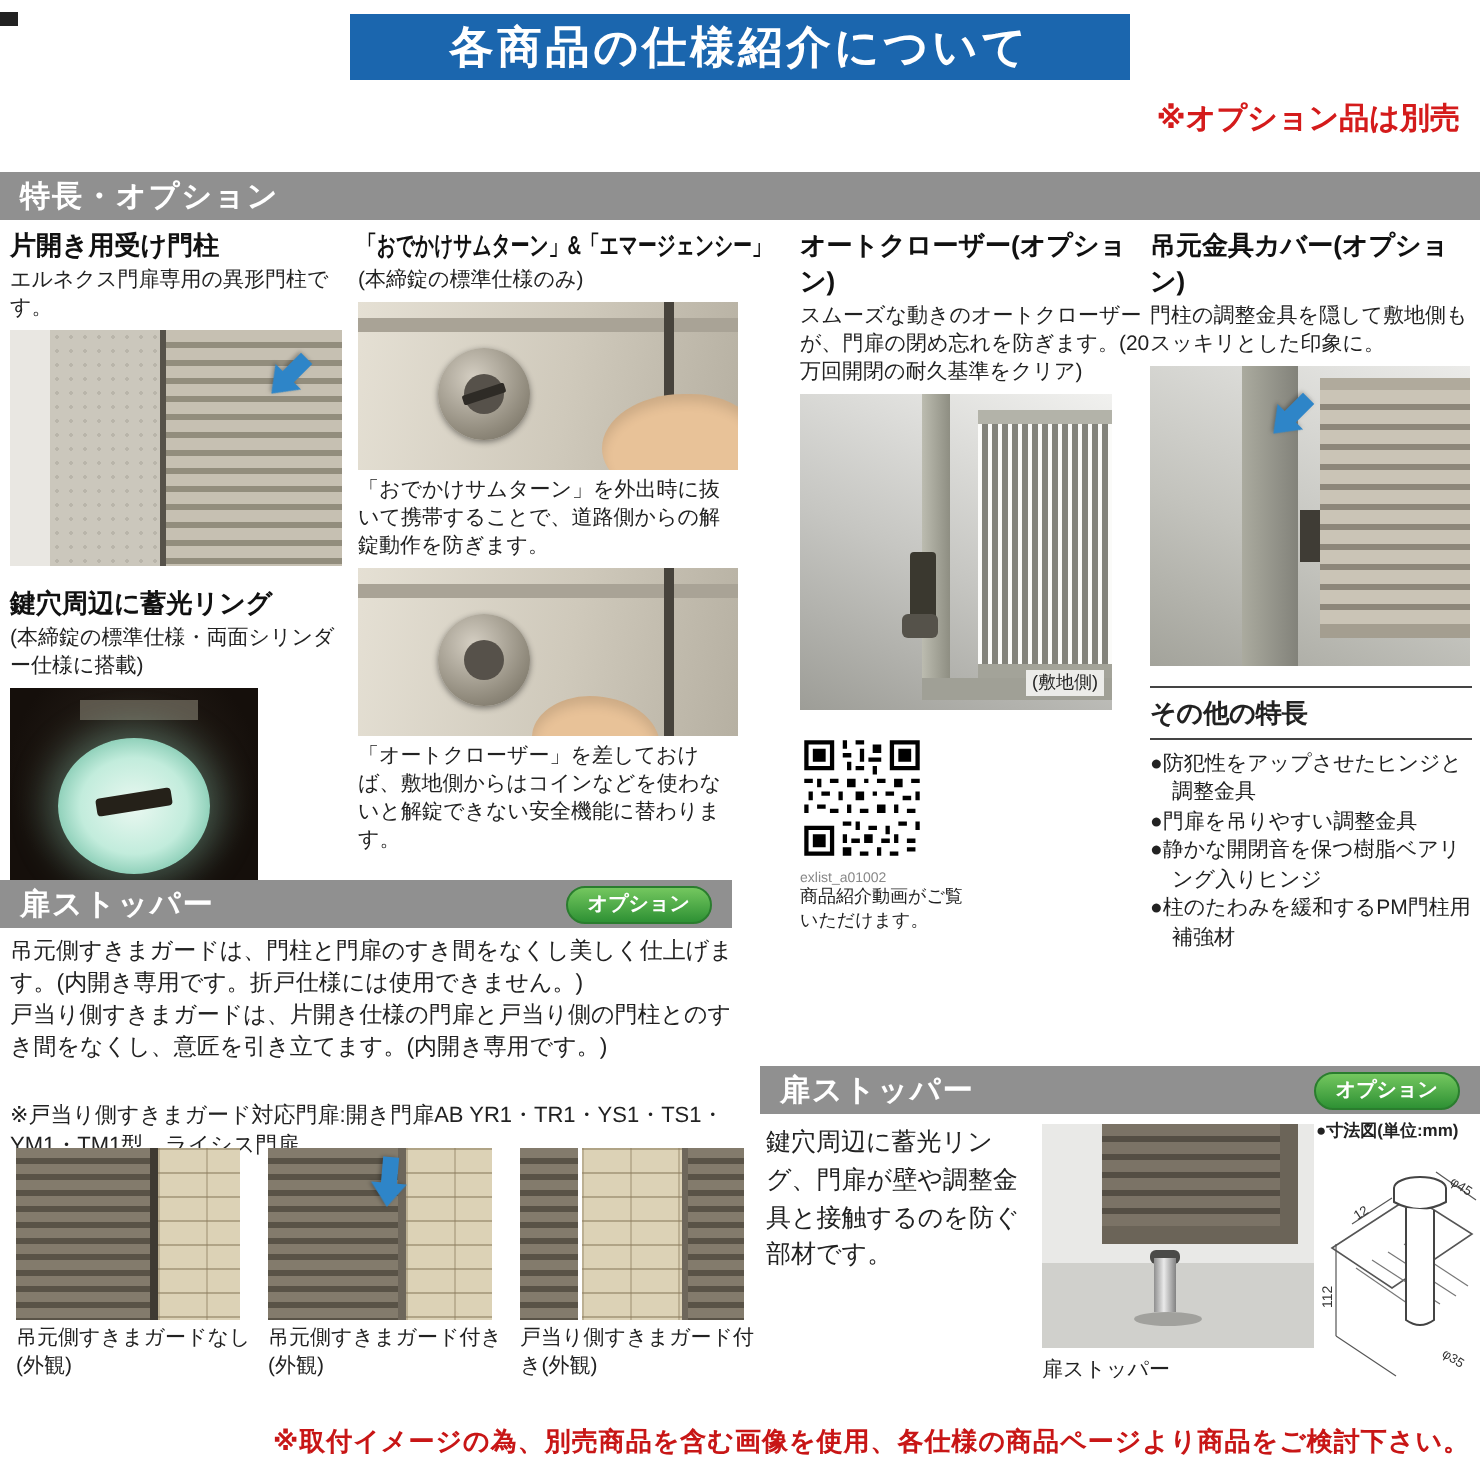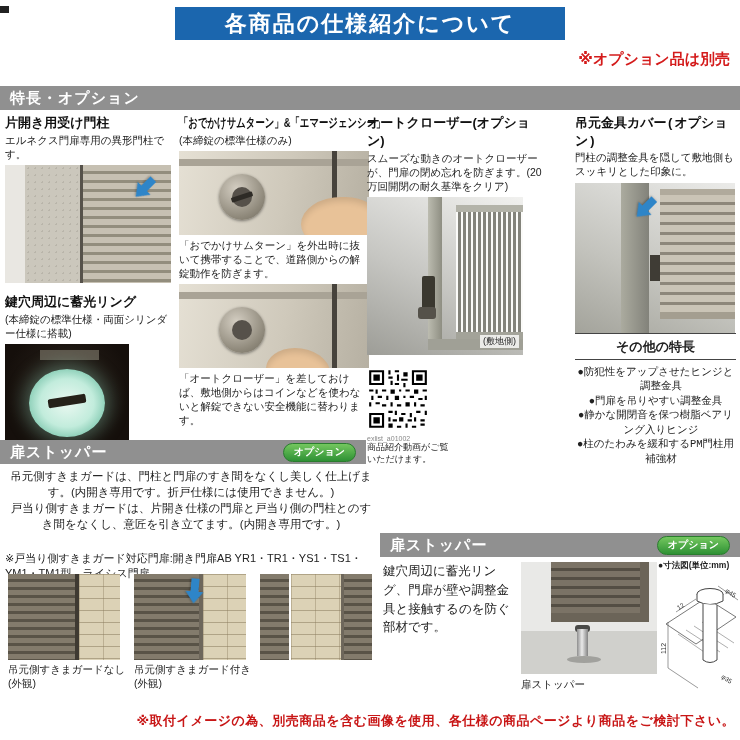--- a/index.html
+++ b/index.html
@@ -26,22 +26,22 @@
   .stopper-bar  { left:380px; top:533px; width:360px; height:24px; }
   .badge {
     margin-left:auto; background:linear-gradient(180deg,#74c75f,#2e9134);
     border:1px solid #2a7d2e; border-radius:10px; color:#fff;
     font-size:10px; font-weight:bold; padding:1px 10px 2px; letter-spacing:0;
   }
 
   .col { position:absolute; top:113px; }
   #col1 { left:5px; width:168px; }
   #col2 { left:179px; width:191px; }
-  #col3 { left:367px; width:176px; }
-  #col4 { left:575px; width:161px;font-family:Liberation Mono, monospace; }
+  #col3 { left:400px; width:176px; }
+  #col4 { left:575px; width:161px; }
 
   .item-title { font-size:13px; font-weight:bold; color:#111; margin:1px 0 2px; }
   .nowrap-squeeze { white-space:nowrap; transform:scaleX(0.72); transform-origin:left center; }
   .small { font-size:10.5px; line-height:1.33; color:#222; margin-bottom:3px; }
 
   .photo { position:relative; overflow:hidden; background:#ccc; }
 
   
   .p-post { width:166px; height:118px; margin:3px 0 10px; background:#e9e7e2; }
   .p-post .stone { position:absolute; left:12%; top:0; width:33%; height:100%;
@@ -100,34 +100,34 @@
   .p-cover { width:160px; height:150px; margin:3px 0 0;
     background:linear-gradient(205deg,#ebebe9 0%, #c3c3bd 60%, #a3a39b 100%); }
   .p-cover .cpost { position:absolute; left:29%; top:0; width:17%; height:100%;
     background:linear-gradient(90deg,#abab9f,#82827a); }
   .p-cover .cdoor { position:absolute; right:0; top:4%; width:47%; height:87%;
     background:repeating-linear-gradient(180deg,#cac4b6 0 7px,#8d877a 7px 10px);
     border-top:6px solid #b0aa9c; border-bottom:7px solid #a49e90; }
   .p-cover .cbox { position:absolute; left:47%; top:48%; width:10px; height:26px; background:#3f3c35; }
 
   
-  .other { border-top:1.5px solid #444;text-align:center; }
+  .other { margin-top:10px; border-top:1.5px solid #444; }
   .other-title { font-size:13px; font-weight:bold; padding:4px 0 3px; border-bottom:1.5px solid #444; margin-bottom:5px; }
   .bullets div { font-size:10.5px; line-height:1.38; padding-left:11px; text-indent:-11px; }
 
   
   .arrow { position:absolute; display:flex; align-items:center; filter:drop-shadow(0 1px 1px rgba(0,0,0,.3)); }
   .arrow .shaft { width:13px; height:8px; background:#2e85c8; }
   .arrow .head { width:0; height:0; border-left:12px solid #2e85c8; border-top:9px solid transparent; border-bottom:9px solid transparent; }
   .rot135 { transform:rotate(135deg); }
   .rot90  { transform:rotate(95deg); }
 
   
   .sukima-text { position:absolute; left:5px; top:468px; width:372px; }
-  .sukima-text .p { font-size:11.5px; line-height:1.4;text-align:center; }
+  .sukima-text .p { font-size:11.5px; line-height:1.4; }
   .sukima-note1 { font-size:11px; line-height:1.35; margin-top:19px; }
   .sukima-note2 { position:absolute; left:188px; top:556px; width:184px; text-align:right; font-size:11px; }
   .g-photo { position:absolute; top:574px; width:112px; height:86px; }
   .g-cap { position:absolute; top:663px; width:120px; font-size:10.5px; line-height:1.3; }
   .gate-dark { position:absolute; top:0; height:100%;
     background:repeating-linear-gradient(180deg,#837b6c 0 5px,#595347 5px 8px); }
   .stone-block { position:absolute; top:0; height:100%; background-color:#dcd2b6;
     background-image:linear-gradient(180deg, rgba(140,125,95,.55) 1px, transparent 1px),
                      linear-gradient(90deg, rgba(140,125,95,.4) 1px, transparent 1px);
     background-size:100% 12px, 24px 24px; }
@@ -289,20 +289,21 @@
   </div>
   <div class="g-photo" style="left:260px;">
     <div class="gate-dark" style="left:0; width:26%;"></div>
     <div class="stone-block" style="left:28%; width:44%;"></div>
     <div class="coverstrip" style="left:72%;"></div>
     <div class="gate-dark" style="left:75%; width:25%;"></div>
   </div>
 
   <div class="g-cap" style="left:8px;">吊元側すきまガードなし(外観)</div>
   <div class="g-cap" style="left:134px;">吊元側すきまガード付き(外観)</div>
+  <div class="g-cap" style="left:260px;">戸当り側すきまガード付き(外観)</div>
 
   <div class="bar stopper-bar">
     <span>扉ストッパー</span>
     <span class="badge">オプション</span>
   </div>
   <div class="stopper-desc">鍵穴周辺に蓄光リング、門扉が壁や調整金具と接触するのを防ぐ部材です。</div>
   <div class="p-stopper">
     <div class="gate"></div>
     <div class="cap"></div>
     <div class="cyl"></div>

